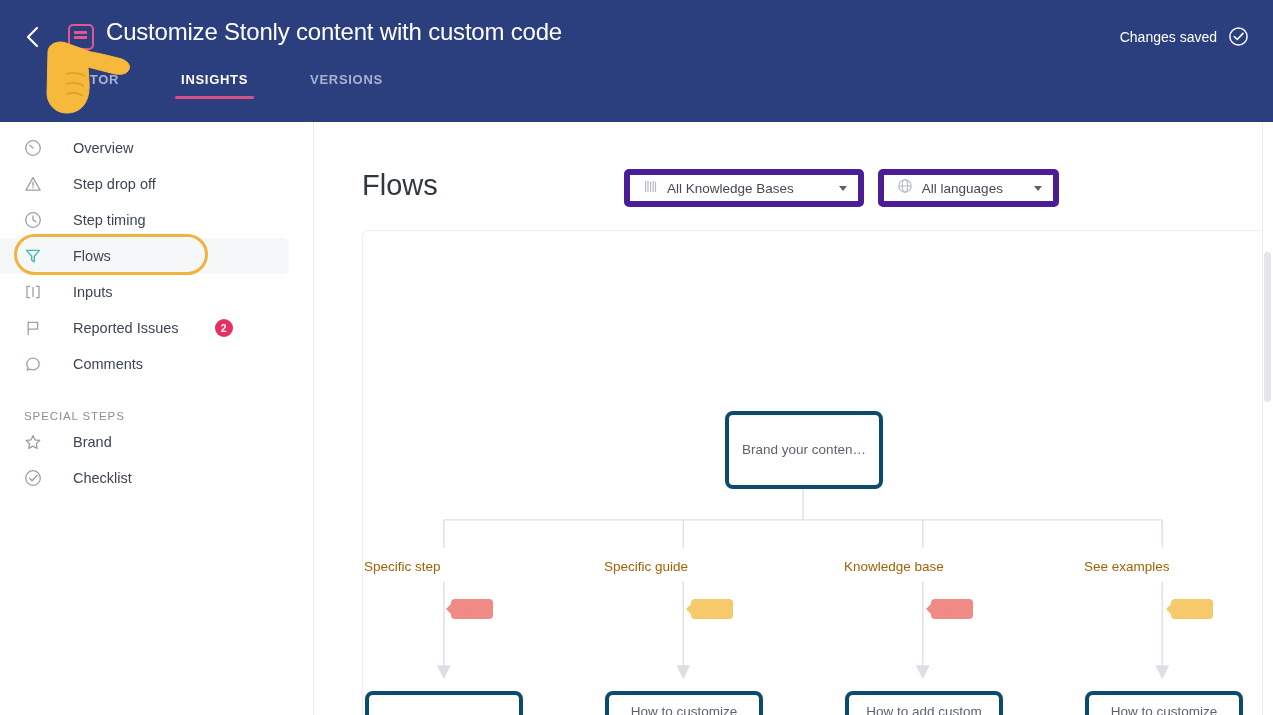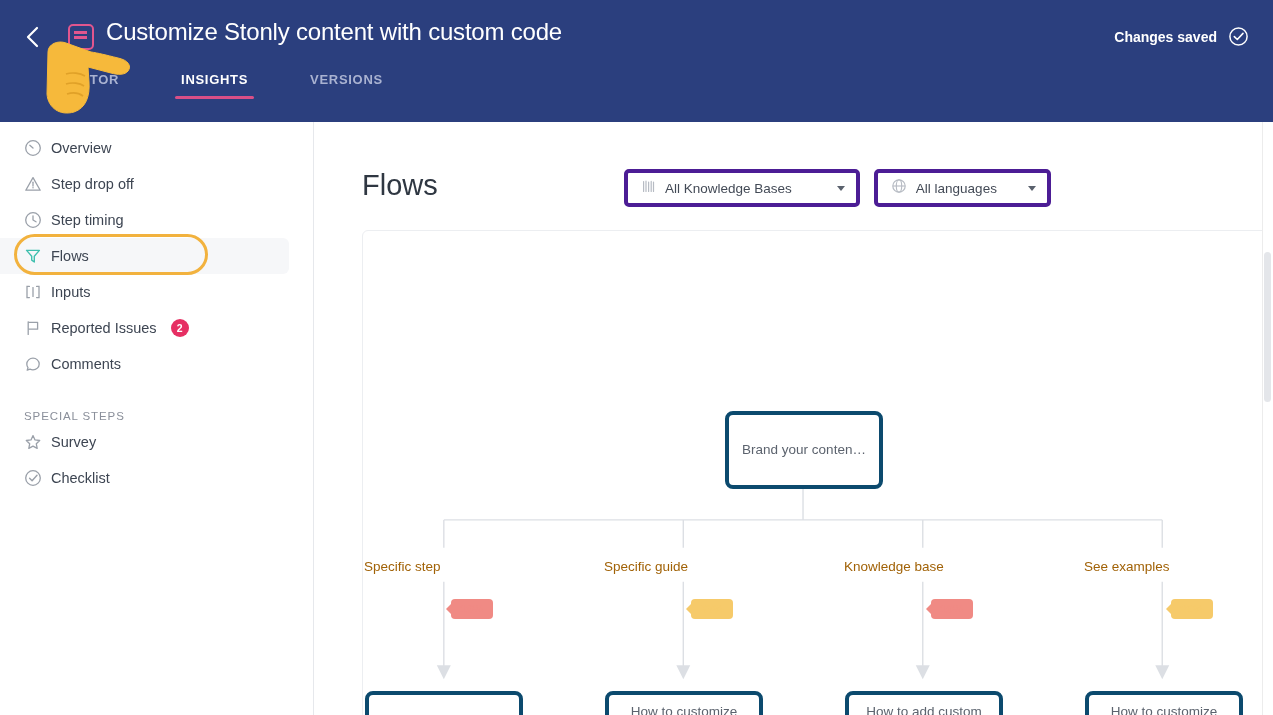--- a/index.html
+++ b/index.html
@@ -66,21 +66,21 @@
     left: 0; right: 0; bottom: 0;
     height: 3px;
     background: #d94f87;
     border-radius: 2px;
   }
   .saved-wrap {
     position: absolute; right: 24px; top: 26px;
     display: flex; align-items: center; gap: 11px;
   }
   .saved-text {
-    color: #ffffff; font-size: 14px; font-weight: bold;
+    color: #ffffff; font-size: 14px; font-weight: normal;
     white-space: nowrap;
   }
 
   
   .hand-cursor {
     position: absolute;
     left: 36px; top: 22px;
     width: 110px; height: 95px;
     pointer-events: none;
     z-index: 40;
@@ -92,21 +92,21 @@
     width: 314px; height: 593px;
     background: #ffffff;
     border-right: 1px solid #e6e8ec;
   }
   .nav-item {
     position: relative;
     display: flex; align-items: center;
     height: 36px;
     margin: 0 24px 0 0;
     padding-left: 24px;
-    gap: 9px;
+    gap: 31px;
     cursor: pointer;
     border-radius: 0 6px 6px 0;
   }
   .nav-item .ico {
     width: 18px; height: 18px;
     display: flex; align-items: center; justify-content: center;
     flex: 0 0 18px;
   }
   .nav-label {
     font-size: 14.5px;
@@ -158,21 +158,21 @@
     font-size: 29px; color: #2f3742; font-weight: 400;
     white-space: nowrap;
   }
   .filters {
     position: absolute; left: 309px; top: 47px;
     display: flex; align-items: center; gap: 14px;
   }
   .filter {
     display: flex; align-items: center;
     height: 38px;
-    border: 4px solid #4c1d95;
+    border: 6px solid #4c1d95;
     border-radius: 5px;
     background: #fff;
     padding: 0 11px 0 13px;
     cursor: pointer;
     gap: 9px;
   }
   .filter.accent { border-color: #3fbfae; }
   .filter .ftext {
     font-size: 13.5px; color: #434a56; white-space: nowrap;
   }
@@ -387,21 +387,21 @@
   </div>
 
   <div class="section-head">SPECIAL STEPS</div>
 
   <div class="nav-item">
     <span class="ico">
       <svg width="18" height="18" viewBox="0 0 18 18">
         <path d="M9 2.6 L11 6.9 L15.7 7.5 L12.3 10.8 L13.2 15.4 L9 13.1 L4.8 15.4 L5.7 10.8 L2.3 7.5 L7 6.9 Z" fill="none" stroke="#9aa0a9" stroke-width="1.3" stroke-linejoin="round"></path>
       </svg>
     </span>
-    <span class="nav-label">Survey</span>
+    <span class="nav-label">Brand</span>
   </div>
 
   <div class="nav-item">
     <span class="ico">
       <svg width="18" height="18" viewBox="0 0 18 18">
         <circle cx="9" cy="9" r="7.3" fill="none" stroke="#9aa0a9" stroke-width="1.3"></circle>
         <path d="M5.6 9.2 L8.1 11.7 L13 6.2" fill="none" stroke="#9aa0a9" stroke-width="1.4" stroke-linecap="round" stroke-linejoin="round"></path>
       </svg>
     </span>
     <span class="nav-label">Checklist</span>

